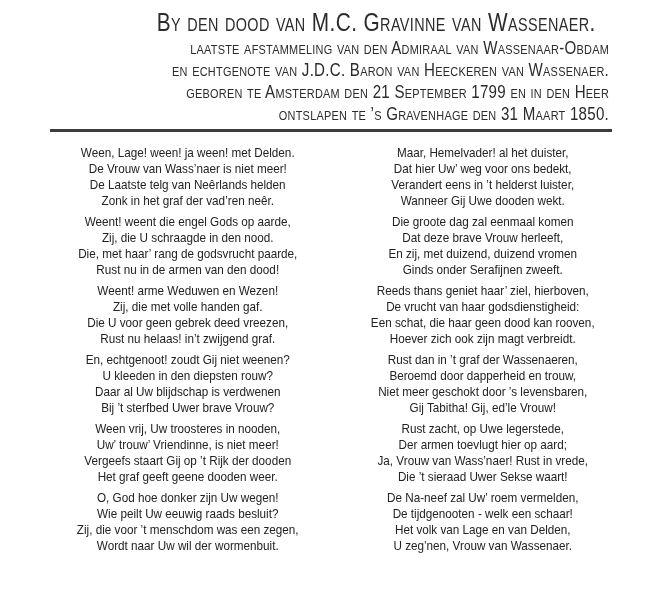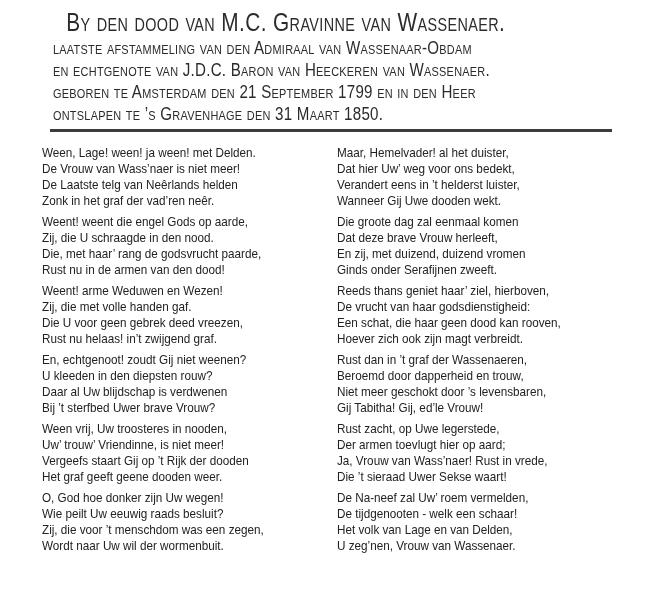--- a/index.html
+++ b/index.html
@@ -4,21 +4,21 @@
 <style>
   * { box-sizing: border-box; }
   html, body { margin: 0; padding: 0; }
   body {
     width: 662px; height: 591px;
     background: #ffffff;
     font-family: "Liberation Sans", sans-serif;
     color: #1e1e1e;
     overflow: hidden;
   }
-  .memorial-header { text-align: left; padding-top: 7px; color: #2b2b2b; }
+  .memorial-header { text-align: right; padding-top: 7px; color: #2b2b2b; }
   .title-line {
     font-variant: small-caps;
     font-size: 26px; line-height: 30px;
     white-space: nowrap;
     transform: scaleX(0.80);
     letter-spacing: 0.5px;
     font-weight: 400;
   }
   .subtitle-line {
     font-variant: small-caps;
@@ -26,21 +26,21 @@
     white-space: nowrap;
     transform: scaleX(0.84);
     letter-spacing: 0.3px;
   }
   .double-rule {
     width: 562px; height: 2px;
     margin: 4px auto 0 auto;
     border-top: 2px solid #3c3c3c;
     border-bottom: 1px solid #3c3c3c;
   }
-  .poem { display: flex; margin-top: 13px; padding-left: 42px; }
+  .poem { display: flex; margin-top: 13px; padding-left: 55px; text-align: center; }
   .poem-col { width: 295px; transform: scaleX(0.90); transform-origin: 0 0; }
   .stanza { margin: 0 0 5px 0; }
   .poem-line {
     font-size: 13px; line-height: 16px;
     white-space: nowrap; color: #222222;
   }
 </style>
 </head>
 <body>
 

